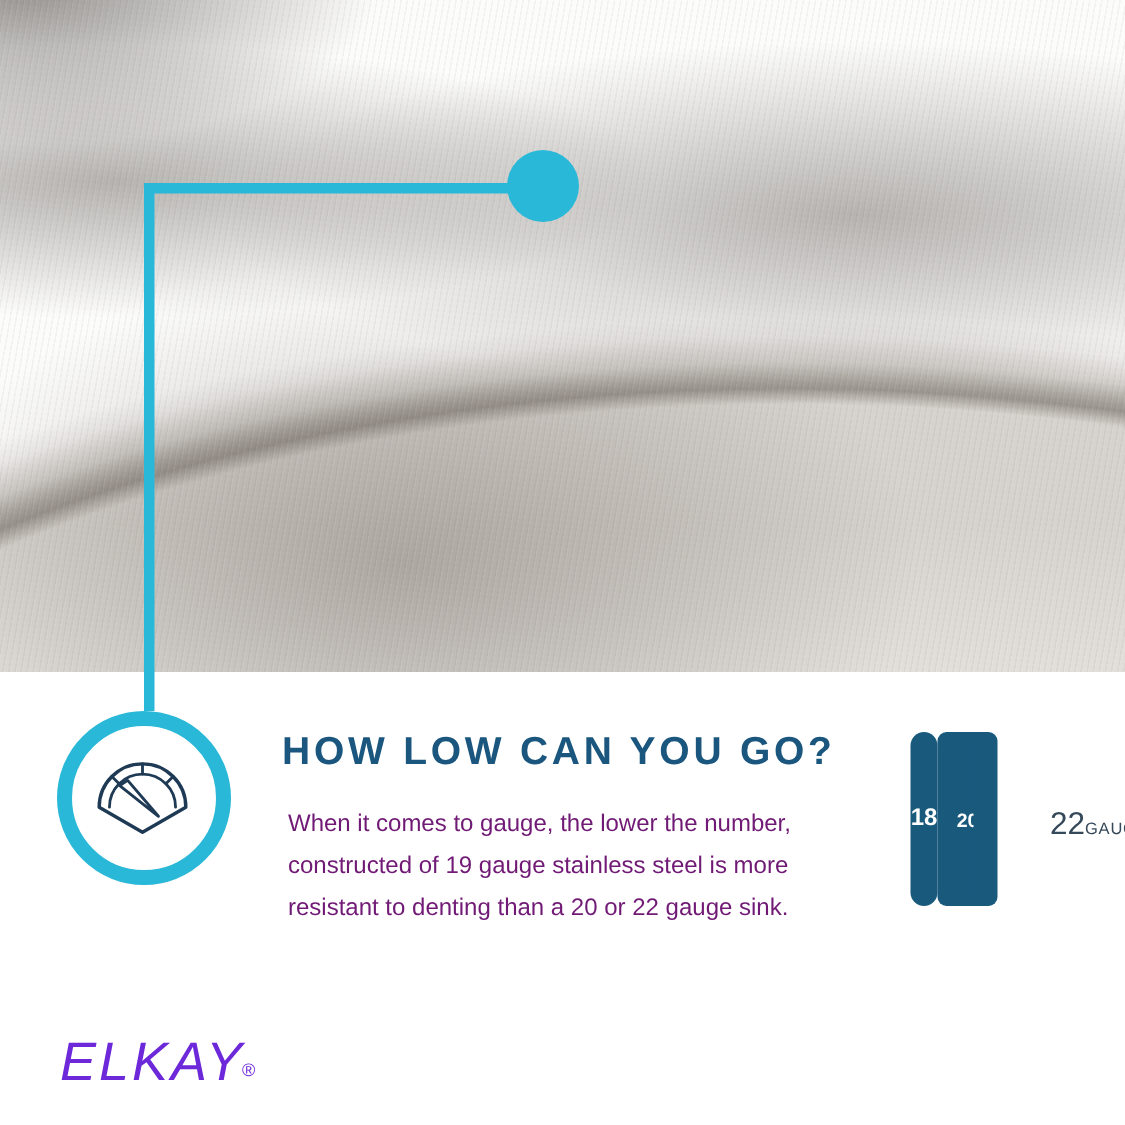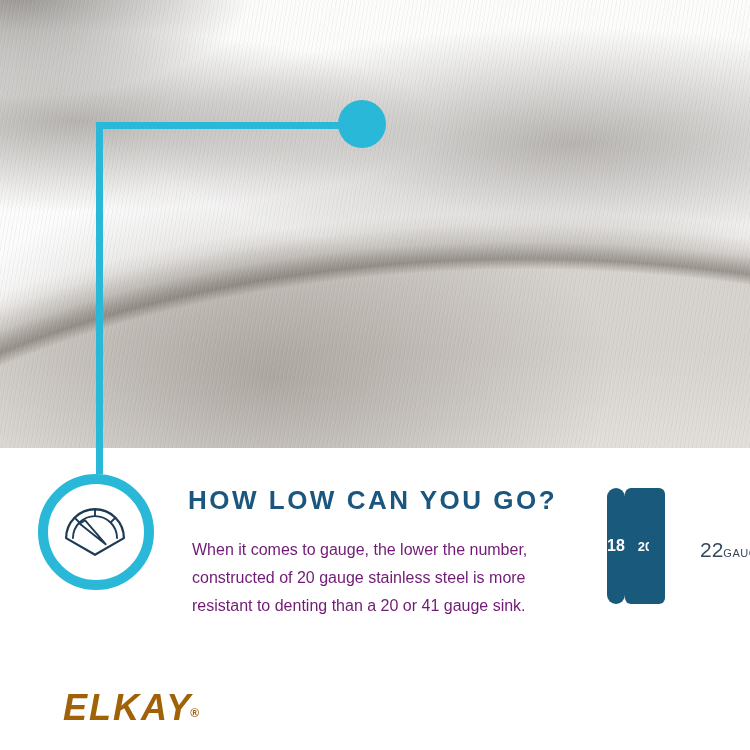--- a/index.html
+++ b/index.html
@@ -55,22 +55,22 @@
   .bar18{left:0;width:18px;border-radius:14px;font-size:16px;margin-left:22px;}
   .bar20{left:40px;width:40px;border-radius:6px;font-size:13px;}
   .bar22{left:64px;width:9px;border-radius:5px;}
   .bar-caption{
     position:absolute;left:79px;top:50px;white-space:nowrap;color:#36495a;margin-left:36px;
   }
   .bar-caption .val{font-size:21px;}
   .bar-caption .unit{font-size:11px;letter-spacing:.5px;}
   
   .logo{
-    position:absolute;left:40px;top:687px;color:#a16207;
-    font-size:36px;font-weight:bold;font-style:italic;letter-spacing:2px;white-space:nowrap;margin-left:23px;
+    position:absolute;left:40px;top:687px;color:#6d28d9;
+    font-size:36px;font-weight:normal;font-style:italic;letter-spacing:2px;white-space:nowrap;
   }
   .logo sup{font-size:12px;font-style:normal;letter-spacing:0;position:relative;top:10px;left:-2px;}
   :root{--cyan:#29b8d8;--blue:#1a567e;--barblue:#19597c;}
 </style>
 </head>
 <body>
 
 <div class="canvas">
 
   <div class="photo" title="Close-up of brushed stainless steel sink surface"></div>
@@ -86,22 +86,22 @@
       <line x1="50" y1="14" x2="50" y2="23" stroke-width="2.5"></line>
       <line x1="23.1" y1="25.1" x2="29.5" y2="31.5" stroke-width="2.5"></line>
       <line x1="76.9" y1="25.1" x2="70.5" y2="31.5" stroke-width="2.5"></line>
       <path d="M 30 33 L 37 28.5 L 64 60 Z" stroke-width="2.5"></path>
     </svg>
   </div>
 
   <h1 class="heading">HOW LOW CAN YOU GO?</h1>
   <div class="bodycopy">
     <div>When it comes to gauge, the lower the number,</div>
-    <div>constructed of 20 gauge stainless steel is more</div>
-    <div>resistant to denting than a 20 or 41 gauge sink.</div>
+    <div>constructed of 19 gauge stainless steel is more</div>
+    <div>resistant to denting than a 20 or 22 gauge sink.</div>
   </div>
 
   <div class="bars">
     <div class="bar bar18">
       <span>18</span>
     </div>
     <div class="bar bar20">
       <span>20</span>
     </div>
     <div class="bar bar22"></div>

